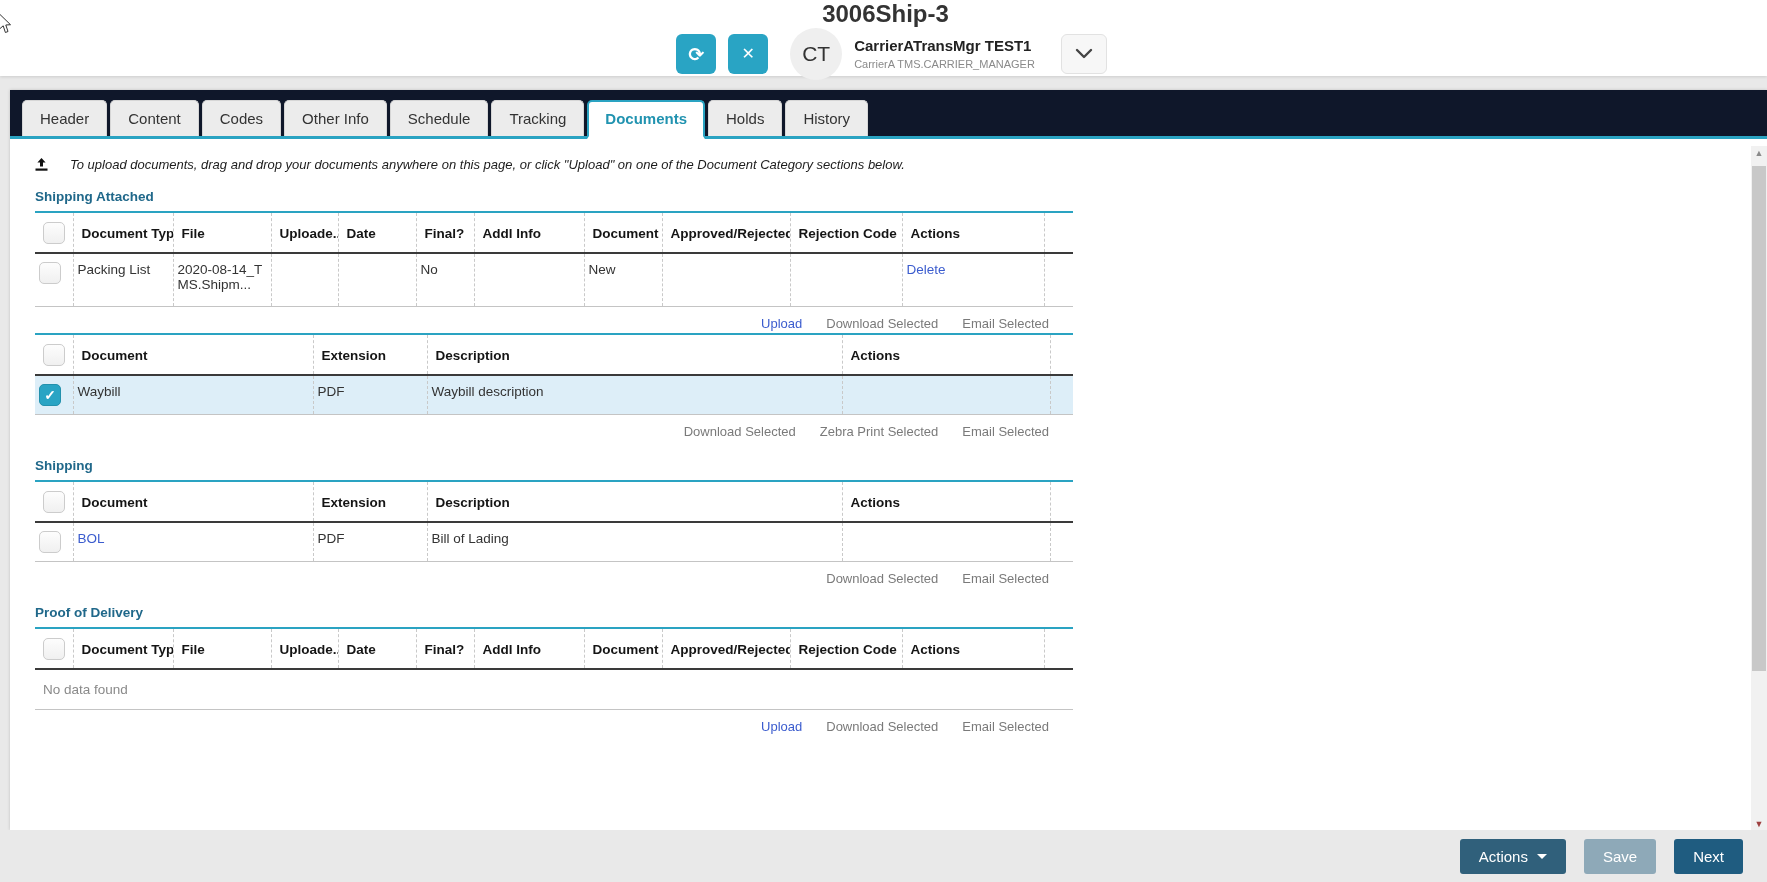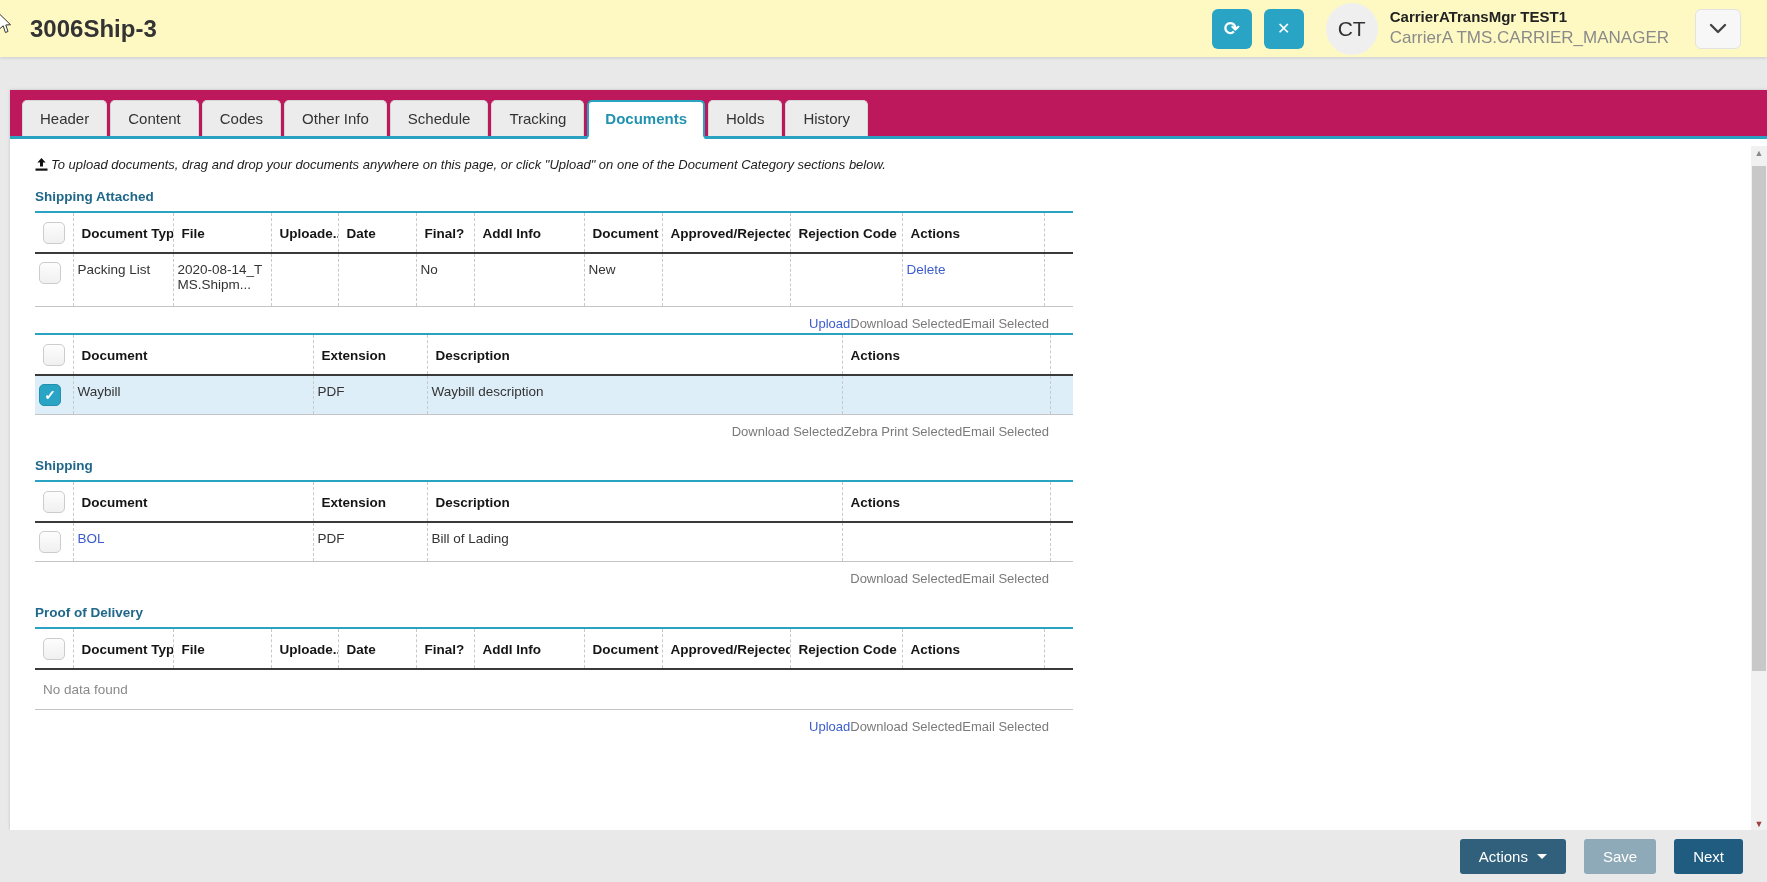--- a/index.html
+++ b/index.html
@@ -3,67 +3,67 @@
 <meta charset="utf-8">
 <style>
   * { box-sizing: border-box; margin: 0; padding: 0; }
   html,body { width:1767px; height:882px; overflow:hidden; }
   body {
     font-family: "Liberation Sans", sans-serif;
     background:#e9e9e9; color:#333; position:relative; font-size:13.5px;
   }
   
   .topbar {
-    position:absolute; top:0; left:0; right:0; height:57px; background:#fef9c3;
+    position:absolute; top:0; left:0; right:0; height:76px; background:#ffffff;
     display:flex; align-items:center; justify-content:space-between;
-    padding:0 26px 0 30px; box-shadow:0 1px 3px rgba(0,0,0,.12); z-index:5;
+    padding:0 26px 0 30px; box-shadow:0 1px 3px rgba(0,0,0,.12); z-index:5;flex-direction:column;
   }
   .page-title { font-size:24px; font-weight:bold; color:#333; }
   .topbar-right { display:flex; align-items:center; }
   .icon-btn {
     width:40px; height:40px; border:none; border-radius:6px; background:#29a4c4;
     color:#fff; display:flex; align-items:center; justify-content:center;
     cursor:pointer; margin-left:12px;
   }
   .icon-btn .glyph { font-family:"DejaVu Sans", sans-serif; font-size:19px; font-weight:bold; line-height:1; }
   .avatar {
     width:52px; height:52px; border-radius:50%; background:#efefef; color:#333;
     display:flex; align-items:center; justify-content:center; font-size:21px;
     margin-left:22px;
   }
   .user-info { margin-left:12px; line-height:1.35; }
   .user-name { font-size:15px; font-weight:bold; color:#222; }
-  .user-role { font-size:17px; color:#8a8a8a; }
+  .user-role { font-size:11px; color:#8a8a8a; }
   .chevron-btn {
     width:46px; height:40px; margin-left:26px; background:#f7f7f7;
     border:1px solid #e2e2e2; border-radius:6px; cursor:pointer;
     display:flex; align-items:center; justify-content:center;
   }
   
   .card {
     position:absolute; top:90px; left:10px; right:0; bottom:52px; background:#fff;
     box-shadow:0 0 3px rgba(0,0,0,.18); overflow:hidden;
   }
   
   .tabs {
     display:flex; padding:10px 0 0 12px;
-    border-bottom:3px solid #2aa3c2; background:#be185d;
+    border-bottom:3px solid #2aa3c2; background:#0f172a;
   }
   .tab {
     padding:9px 17px; background:#ececec; border:1px solid #d6d6d6; border-bottom:none;
     border-radius:5px 5px 0 0; margin-right:3px; font-size:15px; color:#333; cursor:pointer;
     white-space:nowrap;
   }
   .tab.active {
     background:#fff; color:#2193b0; font-weight:bold;
     border:2px solid #2aa3c2; border-bottom:3px solid #fff; margin-bottom:-3px;
     padding:8px 16px 9px;
   }
   .content { padding:14px 0 0 25px; }
-  .hint { display:flex; align-items:center; gap:3px; font-style:italic; font-size:13px; color:#1c1c1c; margin:4px 0 10px 0; }
+  .hint { display:flex; align-items:center; gap:22px; font-style:italic; font-size:13px; color:#1c1c1c; margin:4px 0 10px 0; }
   .sec-title { font-size:13.5px; font-weight:bold; color:#20688a; margin:17px 0 7px 0; }
   
   table.doc-table {
     width:1038px; border-collapse:collapse; table-layout:fixed;
     border-top:2px solid #2aa3c2; border-bottom:1px solid #c4c4c4; font-size:13.5px;
   }
   .doc-table th {
     text-align:left; font-weight:bold; color:#151515; padding:9px 8px 8px 8px;
     border-bottom:2px solid #3a3a3a; white-space:nowrap; overflow:hidden;
   }
@@ -76,21 +76,21 @@
   .file-cell { word-break:break-all;margin-top:24px; }
   .checkbox {
     display:inline-block; width:22px; height:22px; border:1px solid #ccc; border-radius:5px;
     background:linear-gradient(#fdfdfd,#f0f0f0); cursor:pointer; vertical-align:middle;
     text-align:center; line-height:21px;
   }
   .checkbox.checked { background:#29a4c4; border-color:#2391ad; color:#fff; font-size:14px; font-weight:bold; }
   .cb-col { width:38px; }
   a.link, .link { color:#3b5cce; text-decoration:none; cursor:pointer; }
   .table-footer {
-    width:1038px; display:flex; justify-content:flex-end; 
+    width:1038px; display:flex; justify-content:flex-end; gap:24px;
     padding:9px 24px 2px 0; font-size:13px;
   }
   .table-footer .muted { color:#7a7a7a; cursor:pointer; }
   
   .scrollbar { position:absolute; top:56px; right:0; bottom:0; width:16px; background:#f1f1f1; }
   .sb-up { position:absolute; top:2px; left:0; width:16px; text-align:center; font-size:9px; color:#8a8a8a; cursor:pointer; }
   .sb-thumb { position:absolute; top:20px; left:1px; width:14px; height:505px; background:#c8c8c8; cursor:pointer; }
   .sb-down { position:absolute; bottom:1px; left:0; width:16px; text-align:center; font-size:9px; color:#9e4040; cursor:pointer; }
   
   .bottom-bar {

